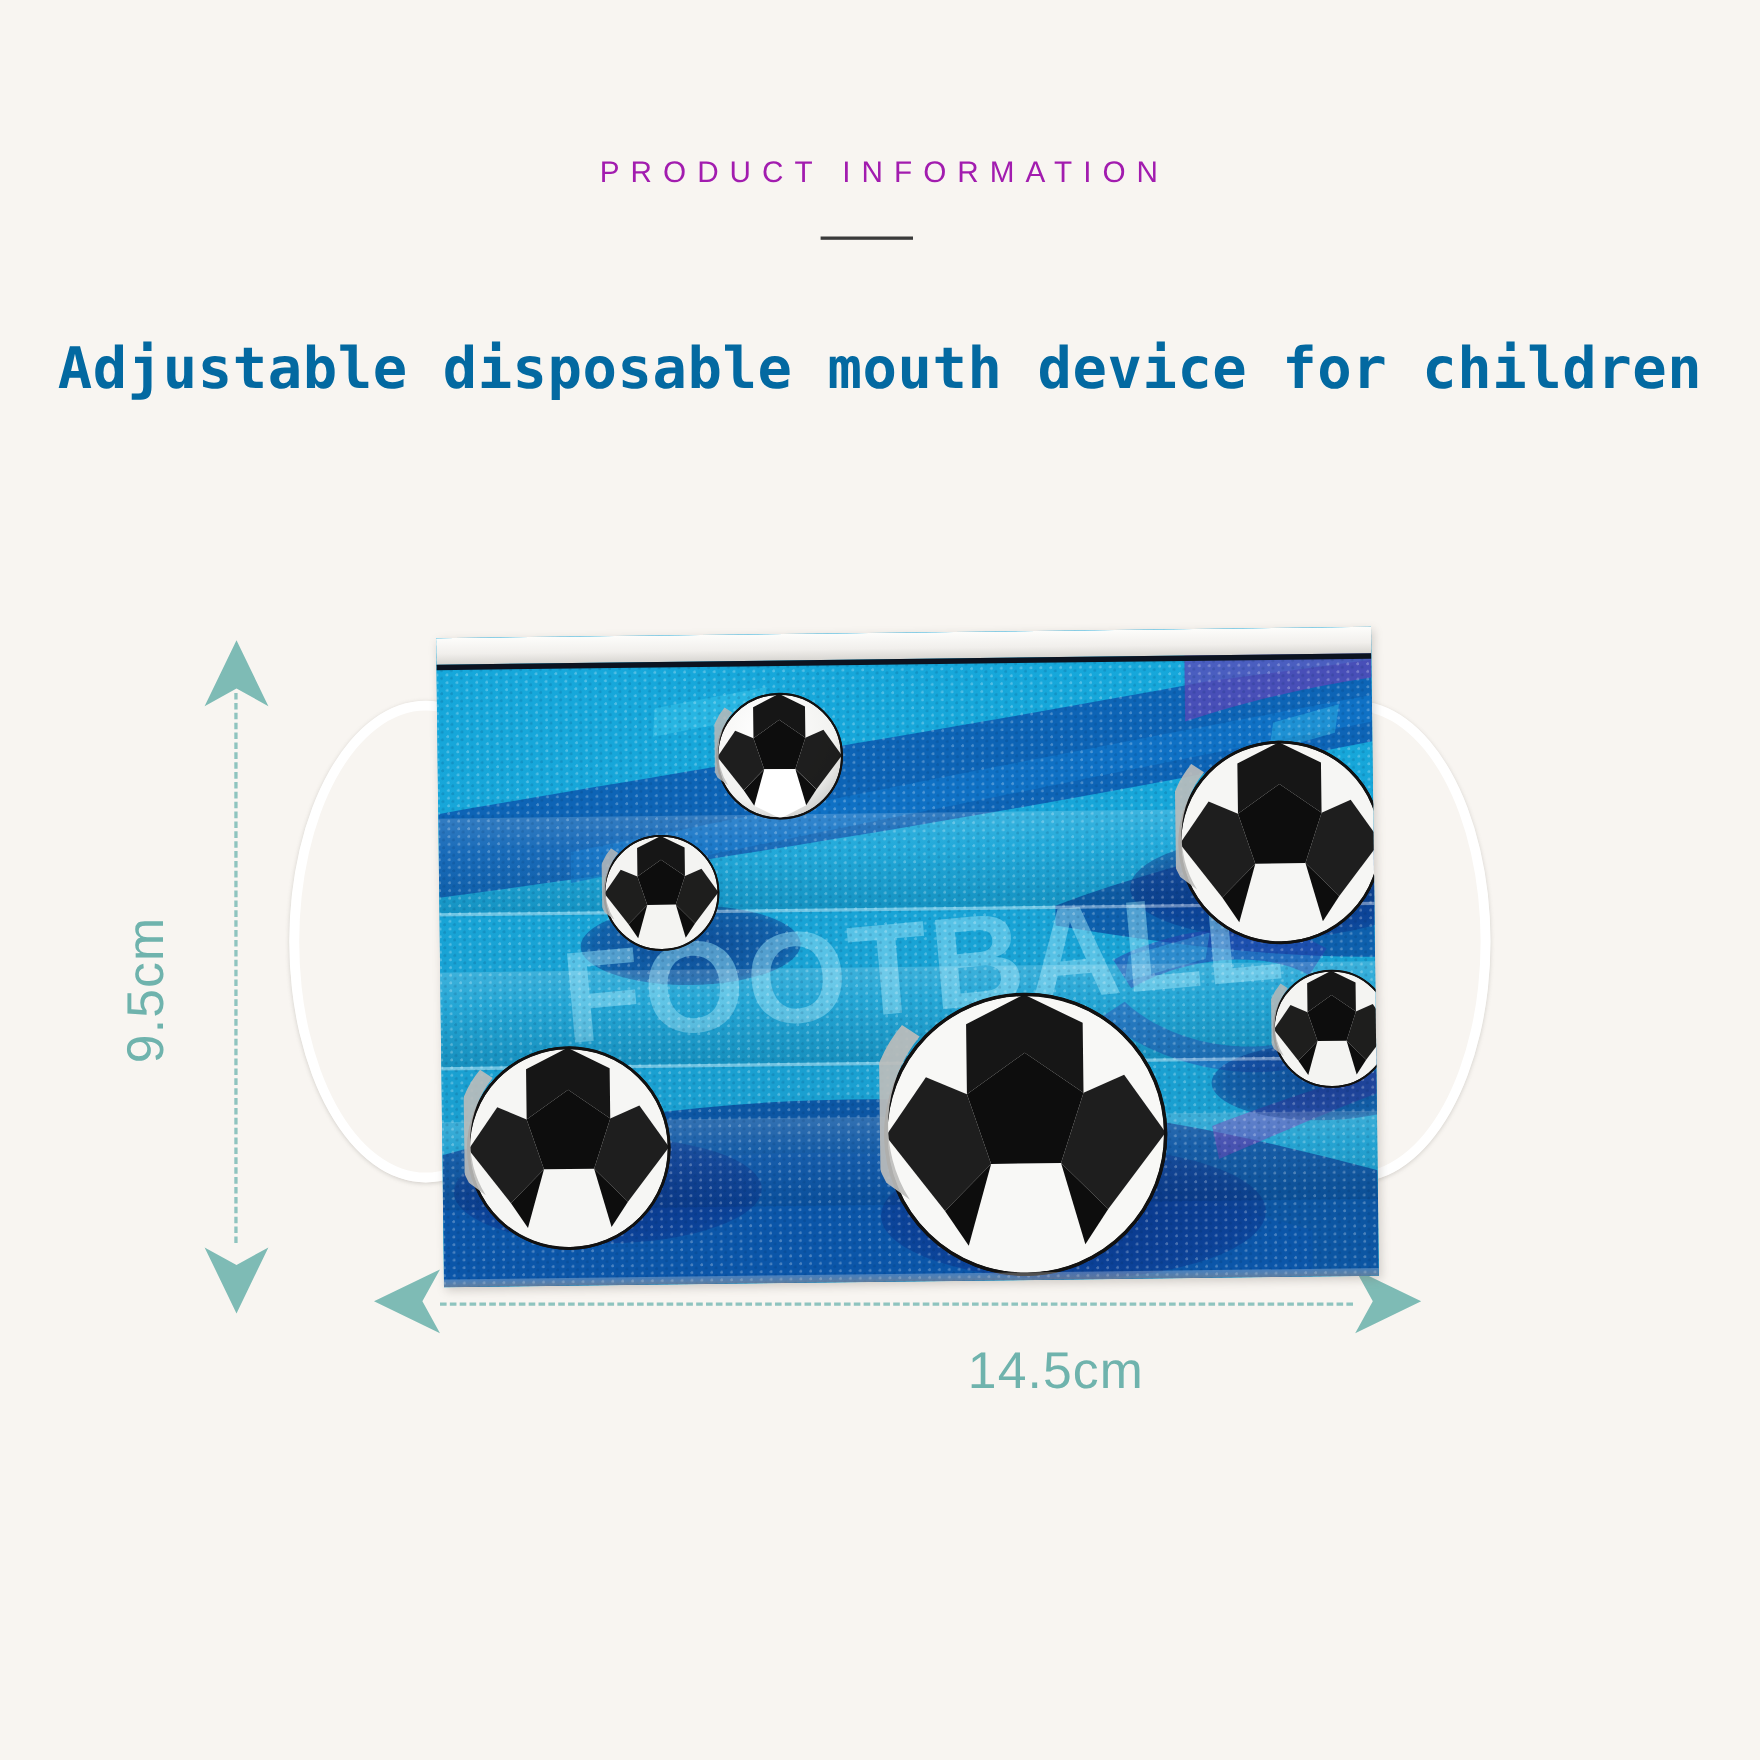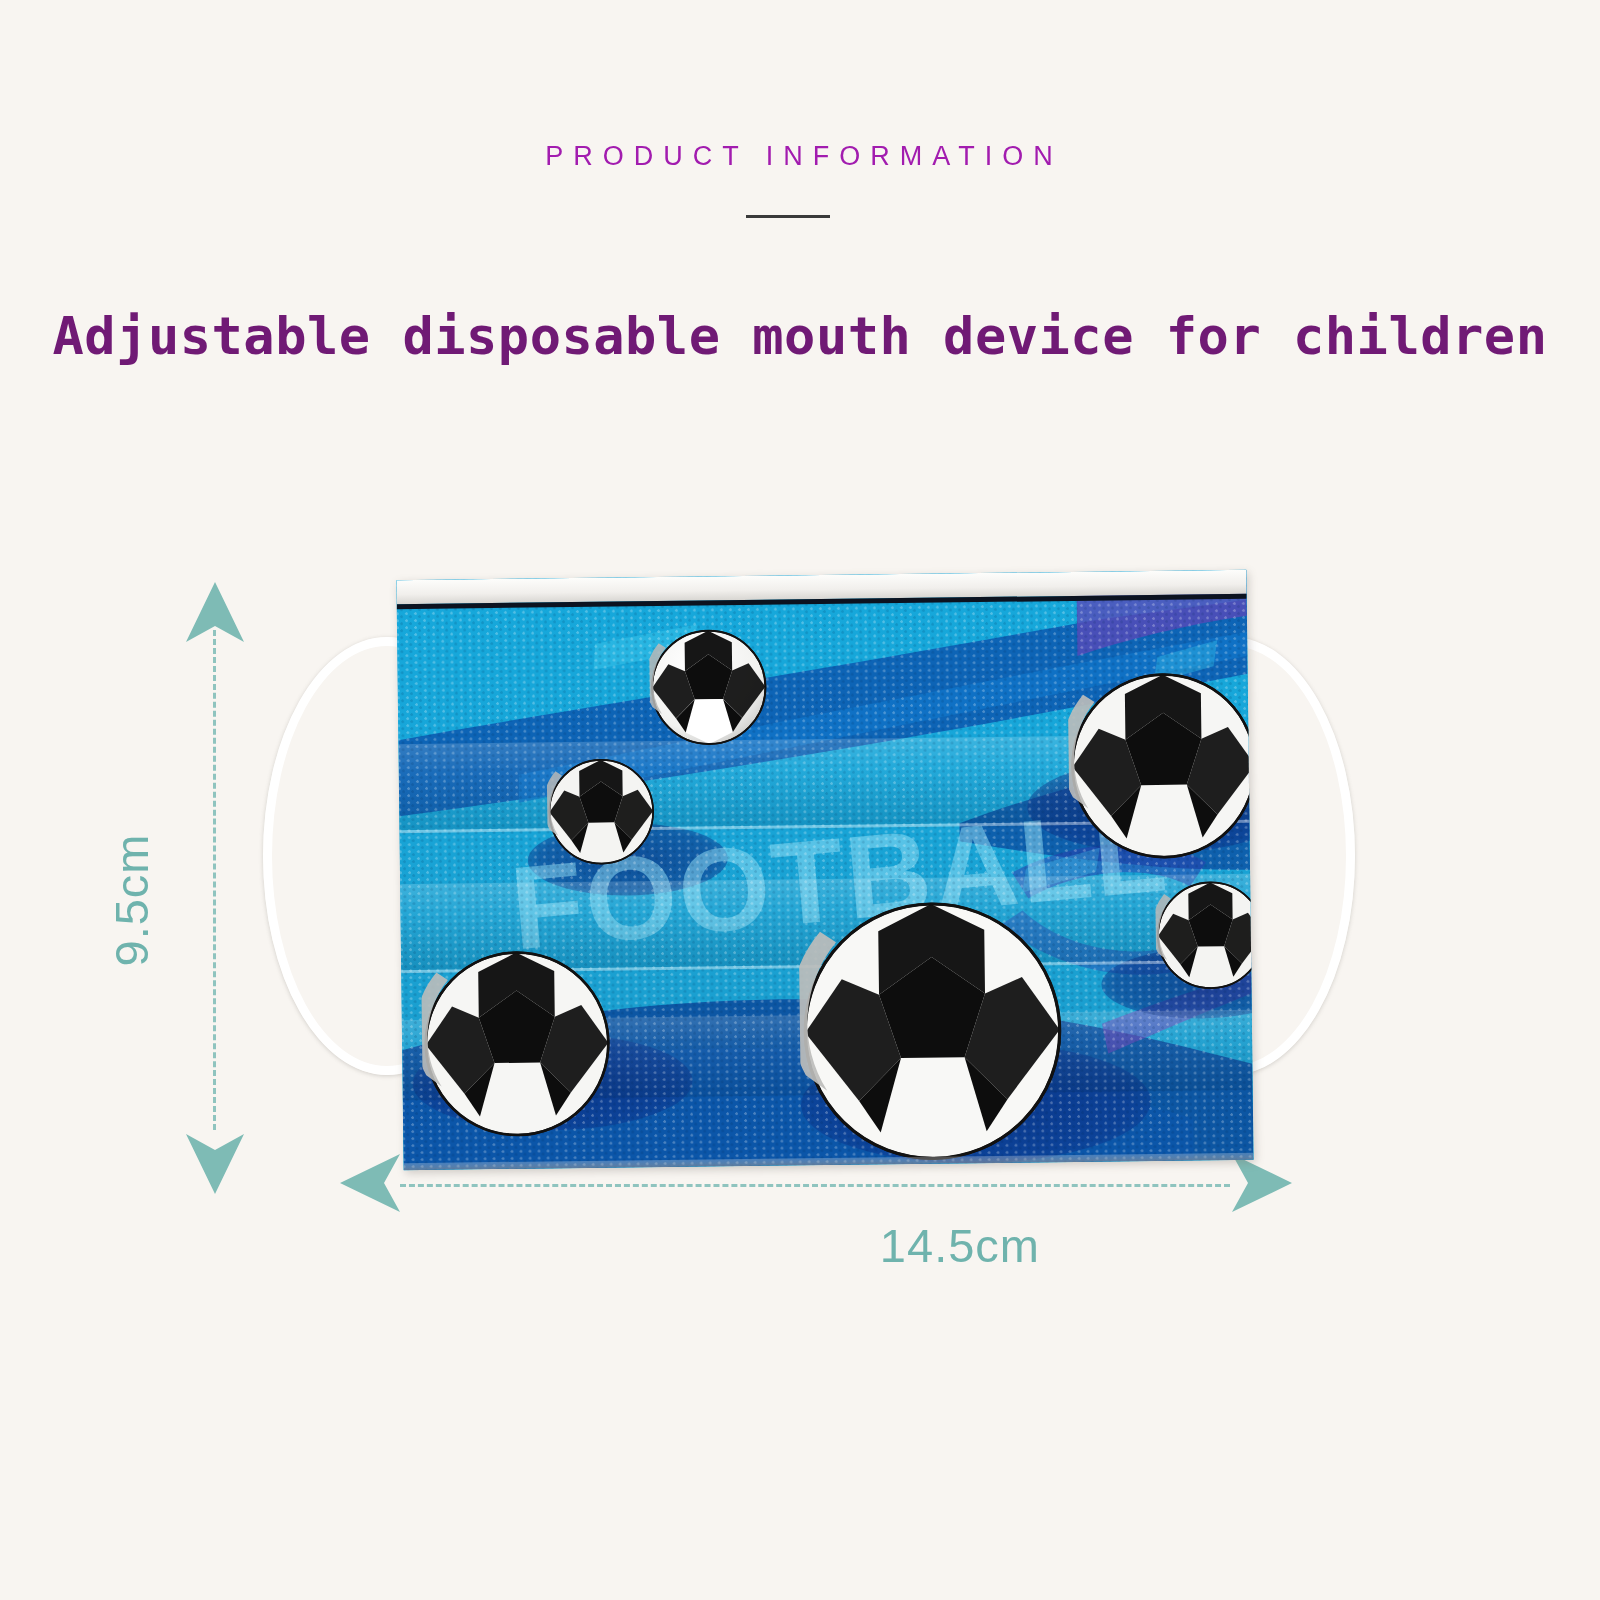--- a/index.html
+++ b/index.html
@@ -40,21 +40,21 @@
   #headline {
     position: absolute;
     top: 306px;
     left: 0;
     width: 1600px;
     text-align: center;
     font-family: "DejaVu Sans Mono", "Liberation Mono", monospace;
     font-size: 52px;
     font-weight: 700;
     letter-spacing: 0.5px;
-    color: #701a75;
+    color: #0369a1;
     white-space: nowrap;
   }
 
   
   .dim-line-v {
     position: absolute;
     border-left: 3px dashed #8fc4bf;
   }
   .dim-line-h {
     position: absolute;

